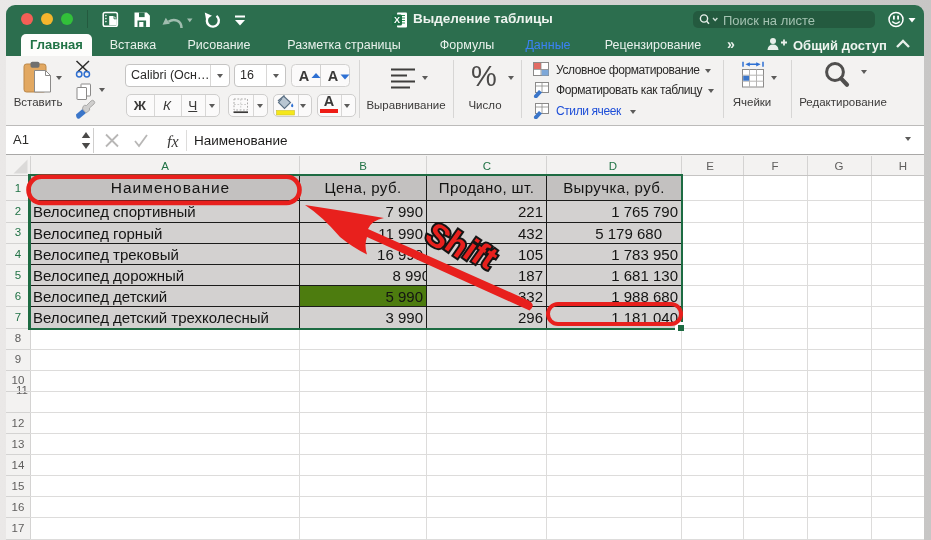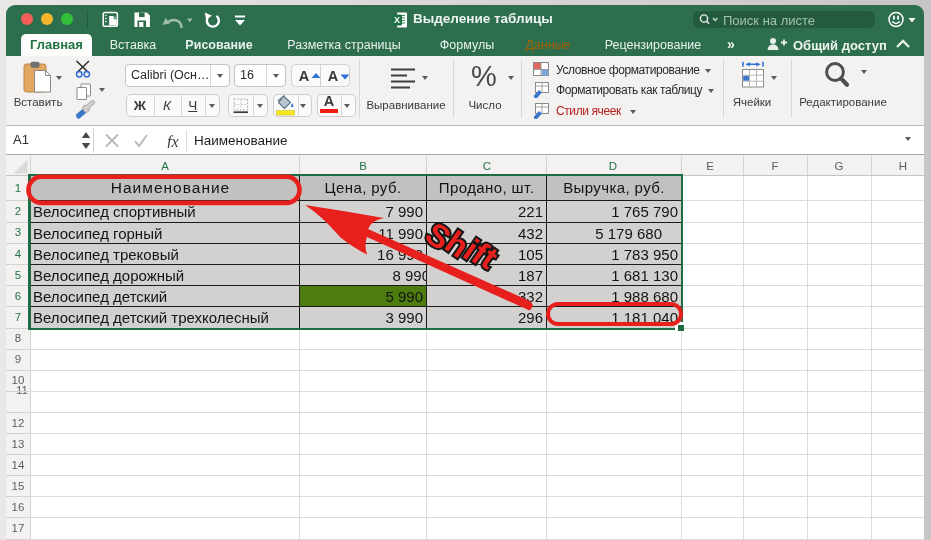--- a/index.html
+++ b/index.html
@@ -60,24 +60,24 @@
 <svg class="a" style="left:887px;top:10px" width="32" height="19" viewBox="0 0 32 19">
 <circle cx="9" cy="9.5" r="7" fill="none" stroke="#fff" stroke-width="1.5"></circle>
 <rect x="6" y="5.5" width="1.8" height="4.2" rx="0.8" fill="#fff"></rect>
 <rect x="10.2" y="5.5" width="1.8" height="4.2" rx="0.8" fill="#fff"></rect>
 <path d="M5.2 11.5 q3.8 3.8 7.6 0" fill="none" stroke="#fff" stroke-width="1.5"></path>
 <path d="M21.5 8 l7 0 -3.5 4.5 Z" fill="#fff"></path>
 </svg>
 <div class="a" style="left:21px;top:34px;width:71px;height:22px;background:#fdfdfc;border-radius:5px 5px 0 0"></div>
 <div class="a" style="left:21px;top:37px;width:71px;text-align:center;font-size:13px;font-weight:bold;color:#217346">Главная</div>
 <div class="a" style="left:43px;top:37.5px;width:180px;text-align:center;font-size:12.5px;font-weight:500;color:#e9f1ec">Вставка</div>
-<div class="a" style="left:129px;top:37.5px;width:180px;text-align:center;font-size:12.5px;font-weight:700;color:#e9f1ec">Рисование</div>
+<div class="a" style="left:129px;top:37.5px;width:180px;text-align:center;font-size:12.5px;font-weight:400;color:#e9f1ec">Рисование</div>
 <div class="a" style="left:254px;top:37.5px;width:180px;text-align:center;font-size:12.5px;font-weight:500;color:#e9f1ec">Разметка страницы</div>
 <div class="a" style="left:377px;top:37.5px;width:180px;text-align:center;font-size:12.5px;font-weight:500;color:#e9f1ec">Формулы</div>
-<div class="a" style="left:458px;top:37.5px;width:180px;text-align:center;font-size:12.5px;font-weight:500;color:#a16207">Данные</div>
+<div class="a" style="left:458px;top:37.5px;width:180px;text-align:center;font-size:12.5px;font-weight:500;color:#3b82f6">Данные</div>
 <div class="a" style="left:563px;top:37.5px;width:180px;text-align:center;font-size:12.5px;font-weight:500;color:#e9f1ec">Рецензирование</div>
 <div class="a" style="left:716px;top:36px;width:30px;text-align:center;font-size:14px;font-weight:600;color:#e9f1ec">»</div>
 <svg class="a" style="left:765px;top:37px" width="22" height="14" viewBox="0 0 22 14">
 <circle cx="8" cy="4" r="3" fill="#e8f0ea"></circle>
       <path d="M2.5 13 q0.5-5.5 5.5-5.5 q5 0 5.5 5.5 Z" fill="#e8f0ea"></path>
 <path d="M16 5.5h6M19 2.5v6" stroke="#e8f0ea" stroke-width="1.8"></path>
 </svg>
 <div class="a" style="left:793px;top:37.5px;font-size:13px;font-weight:bold;color:#eef4ef">Общий доступ</div>
 <svg class="a" style="left:895px;top:39px" width="16" height="11" viewBox="0 0 16 11">
       <path d="M2 8 L8 2 L14 8" fill="none" stroke="#e8f0ea" stroke-width="2.4"></path>
@@ -177,21 +177,21 @@
       <path d="M2.5 4h13M9 0.5V10.5" stroke="#8b8a89" stroke-width="0.8"></path>
       <path d="M1 13.5 l5-5.5 3 2.5 -5 5.5 q-3.5 1 -3-2.5 Z" fill="#3b76c9"></path>
     </svg>
 <svg class="a" style="left:533px;top:103px" width="16" height="16" viewBox="0 0 16 16">
       <rect x="2.5" y="0.5" width="13" height="10" fill="#fff" stroke="#8b8a89"></rect>
       <path d="M2.5 4h13M9 0.5V10.5" stroke="#8b8a89" stroke-width="0.8"></path>
       <path d="M1 13.5 l5-5.5 3 2.5 -5 5.5 q-3.5 1 -3-2.5 Z" fill="#3b76c9"></path>
     </svg>
 <div class="a" style="left:556px;top:63px;font-size:12px;letter-spacing:-0.4px;color:#2b2a29">Условное форматирование</div>
 <div class="a" style="left:556px;top:83px;font-size:12px;letter-spacing:-0.4px;color:#2b2a29">Форматировать как таблицу</div>
-<div class="a" style="left:556px;top:104px;font-size:12px;letter-spacing:-0.4px;color:#b91c1c">Стили ячеек</div>
+<div class="a" style="left:556px;top:104px;font-size:12px;letter-spacing:-0.4px;color:#1d4ed8">Стили ячеек</div>
 <div class="dd" style="left:705px;top:69px"></div>
 <div class="dd" style="left:708px;top:89px"></div>
 <div class="dd" style="left:630px;top:110px"></div>
 <div class="vsep" style="left:723px;top:60px;height:58px"></div>
 <svg class="a" style="left:736px;top:61px" width="34" height="28" viewBox="0 0 34 28">
 <g stroke="#2e70d3" stroke-width="1.5" fill="none">
  <path d="M7 0.8 v5 M27 0.8 v5 M12 3.3 h10"></path>
 </g>
 <path d="M13.8 1.2 L9.4 3.3 L13.8 5.4 Z M20.2 1.2 L24.6 3.3 L20.2 5.4 Z" fill="#2e70d3"></path>
 <rect x="6.5" y="8.5" width="21" height="17.5" fill="#fff" stroke="#8b8a89"></rect>

